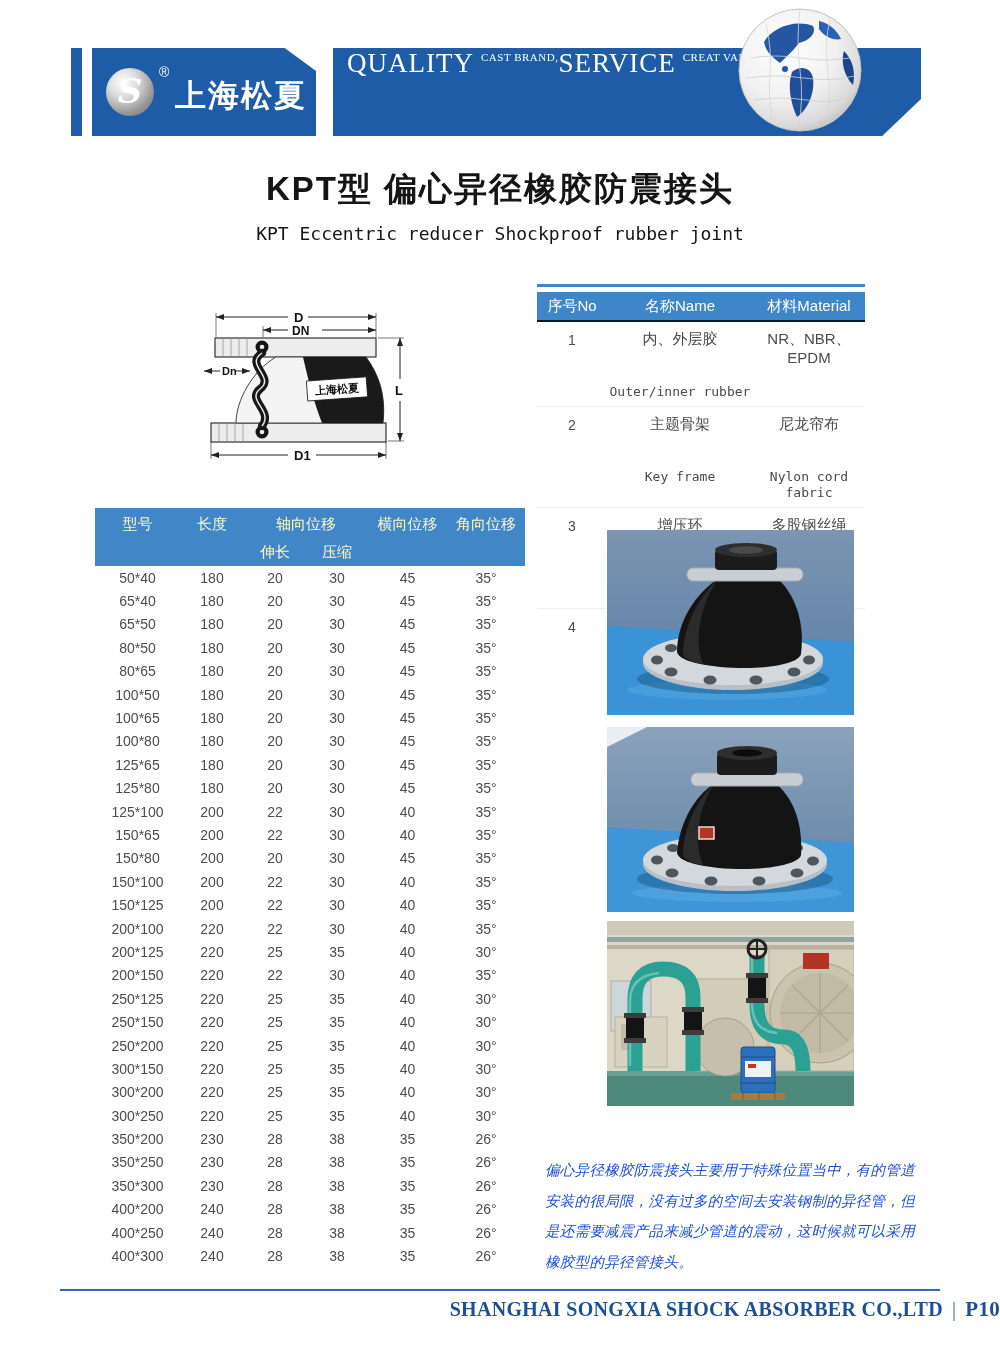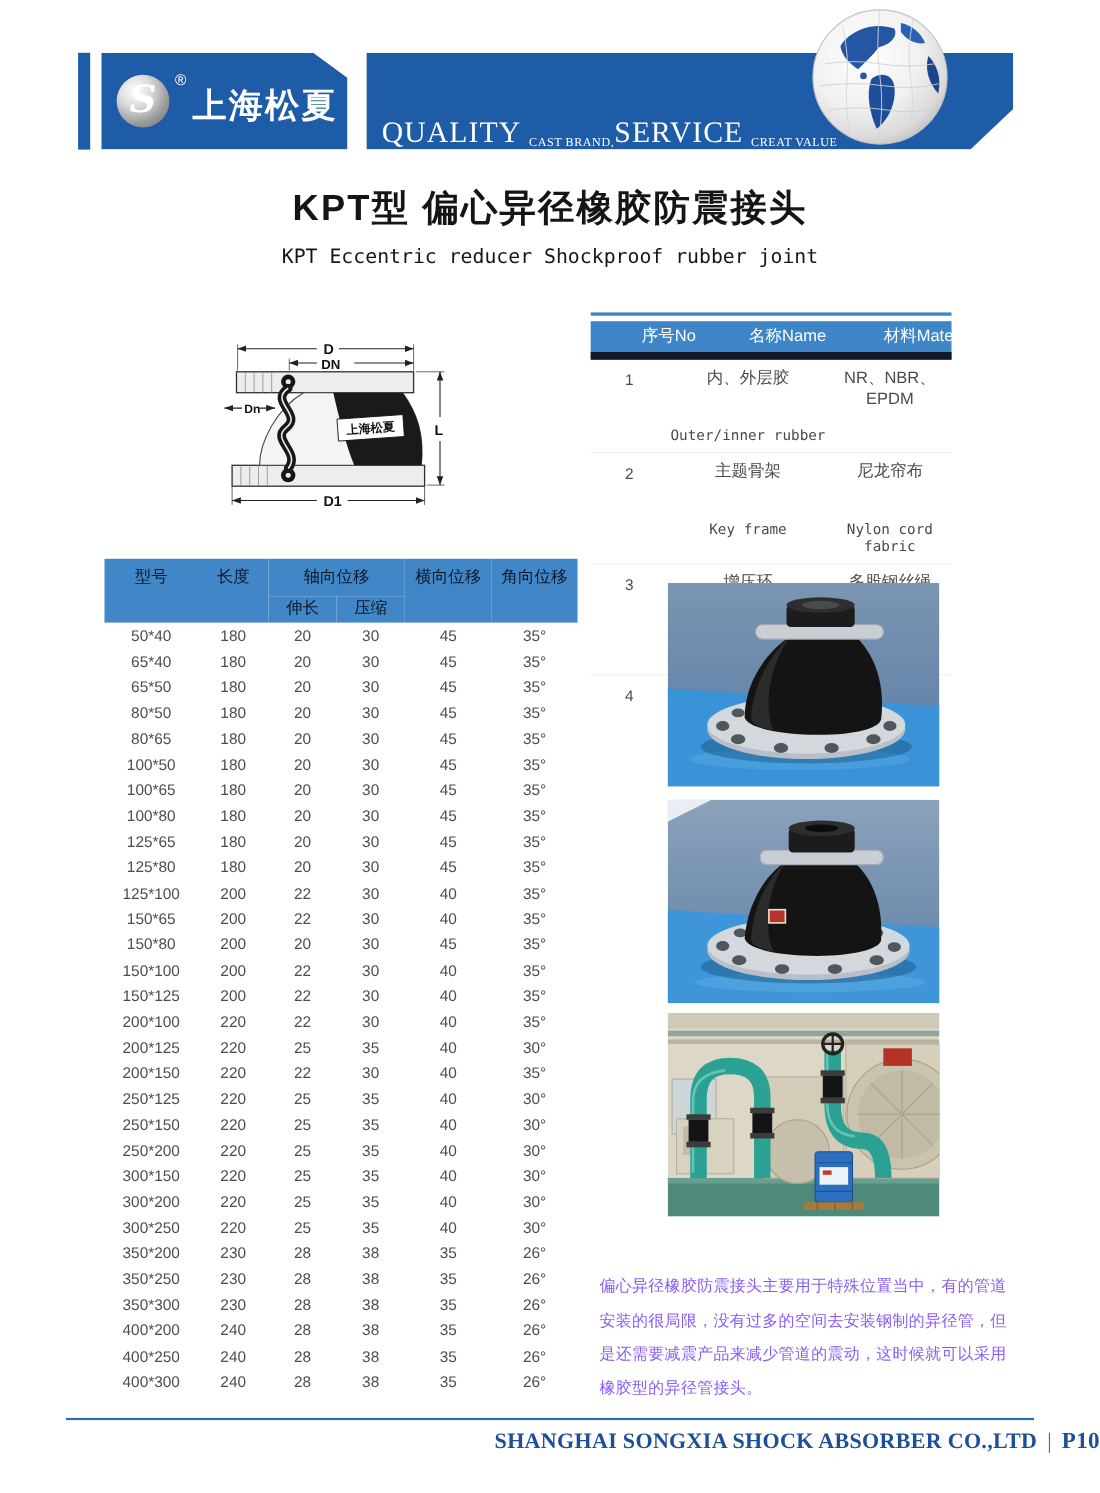--- a/index.html
+++ b/index.html
@@ -19,21 +19,21 @@
     background:radial-gradient(circle at 35% 30%, #ffffff 0%, #dcdcdc 32%, #969696 68%, #6c6c6c 100%);
     display:flex; align-items:center; justify-content:center;
   }
   .logo-s { font-family:"DejaVu Serif","Liberation Serif",serif; font-style:italic; font-weight:bold;
             font-size:34px; color:#ffffff; line-height:1; transform:translateY(-1px); }
   .reg   { position:absolute; left:67px; top:16px; color:#fff; font-size:14px; }
   .brand { position:absolute; left:83px; top:27px; color:#fff; font-size:31px; font-weight:bold; letter-spacing:2px; }
   .hdr-slogan-banner {
     position:absolute; left:333px; top:48px; width:588px; height:88px; background:#1e5ca8;
     clip-path:polygon(0 0, 100% 0, 100% 58%, 93.4% 100%, 0 100%);
-    display:flex; align-items:flex-end; padding-left:14px; box-sizing:border-box;
+    display:flex; align-items:flex-start; padding-left:14px; box-sizing:border-box;
     color:#fff; font-family:"Liberation Serif","DejaVu Serif",serif; white-space:pre;
   }
   .slg-big   { font-size:27px; letter-spacing:1px; }
   .slg-small { font-size:11px; padding:3px 0 0 7px; letter-spacing:0.5px; }
   .globe { position:absolute; left:736px; top:6px; width:129px; height:129px; }
 
   
   .title-cn { position:absolute; top:167px; left:0; width:100%; text-align:center;
               font-size:33px; font-weight:bold; color:#151515; letter-spacing:2px; }
   .title-en { position:absolute; top:223px; left:0; width:100%; text-align:center;
@@ -41,44 +41,44 @@
 
   
   .diagram { position:absolute; left:176px; top:283px; width:292px; height:212px; }
   .diagram svg { width:100%; height:100%; display:block; }
 
   
   .mat-table { position:absolute; left:537px; top:284px; width:328px; }
   .mat-topbar { height:3px; background:#3f86c8; margin-bottom:5px; }
   .mat-head { display:grid; grid-template-columns:70px 146px 112px; background:#3f86c8; color:#fff;
               font-size:15px; height:28px; line-height:28px; text-align:center;
-              border-bottom:7px solid #0f172a;padding-left:36px; }
+              border-bottom:2px solid #0f172a; }
   .mat-row  { display:grid; grid-template-columns:70px 146px 112px; text-align:center; color:#4a4a4a;
               padding:7px 0 6px; border-bottom:1px solid #efefef; }
   .mat-row:last-child { border-bottom:none; }
   .mat-no   { font-size:14px; padding-top:3px; }
   .mat-cn   { font-size:15px; line-height:19px; }
   .mat-en   { font-size:13px; line-height:16px; font-family:"DejaVu Sans Mono","Liberation Mono",monospace;margin-top:36px; }
 
   
   .spec-table { position:absolute; left:95px; top:508px; width:430px; border-collapse:collapse; table-layout:fixed; }
-  .spec-table thead th { background:#4187c7; color:#0f172a; font-weight:normal; font-size:15px;
+  .spec-table thead th { background:#4187c7; color:#fef9c3; font-weight:normal; font-size:15px;
                          vertical-align:top; padding:1px; }
   .spec-table thead tr:first-child th { padding-top:7px; height:26px; }
   .spec-table thead tr:last-child  th { height:17px; padding-bottom:4px; }
   .spec-table tbody td { text-align:center; font-size:14px; color:#4c4c4c; height:23.4px; padding:0; }
 
   
   .photo { position:absolute; left:607px; width:247px; height:185px; }
   .photo svg { width:100%; height:100%; display:block; }
   .photo1 { top:530px; } .photo2 { top:727px; } .photo3 { top:921px; }
 
   
   .desc { position:absolute; left:545px; top:1155px; width:375px; }
-  .desc-line { font-size:14.5px; line-height:30.5px; color:#8b5cf6; letter-spacing:0.3px; white-space:nowrap; }
+  .desc-line { font-size:14.5px; line-height:30.5px; color:#1d4ed8; letter-spacing:0.3px; white-space:nowrap;font-style:italic; }
 
   
   .footer-line { position:absolute; left:60px; top:1289px; width:880px; height:2px; background:#2e6cb6; }
   .footer { position:absolute; top:1297px; left:0; width:100%; text-align:right;
             font-family:"Liberation Serif","DejaVu Serif",serif; color:#1c4f96;
             font-size:20px; font-weight:bold; letter-spacing:0.3px; }
   .footer .sep { margin:0 9px; color:#2e6cb6; font-weight:normal; }
   .footer .pg  { font-size:21px; }
 </style>
 </head>

